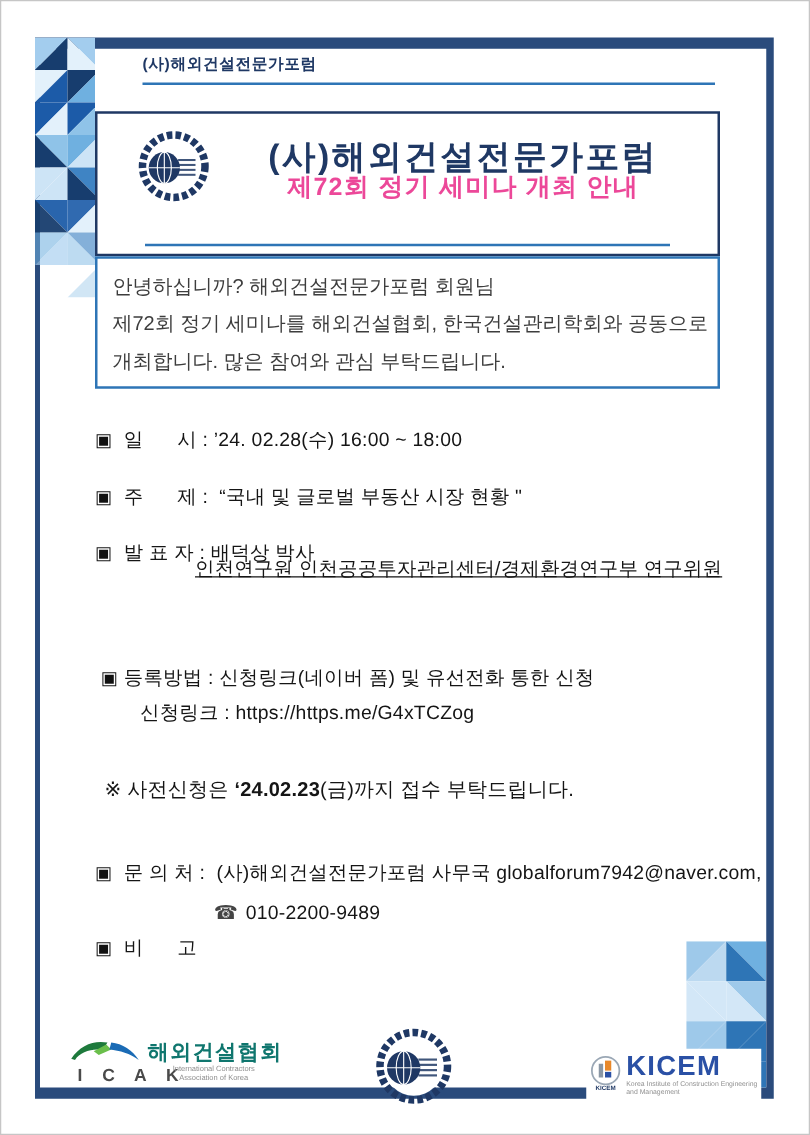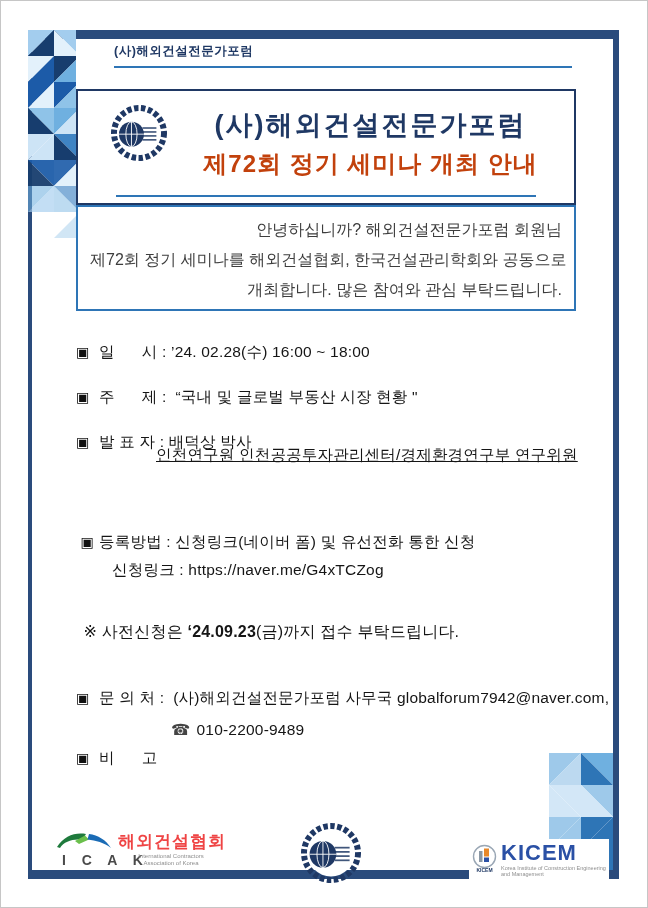--- a/index.html
+++ b/index.html
@@ -18,26 +18,26 @@
   .mosaic-br{position:absolute;left:548px;top:752px;}
 
   .strip-title{position:absolute;left:113px;top:42px;font-size:12.5px;font-weight:bold;color:#1f3864;letter-spacing:.5px;}
   .strip-underline{position:absolute;left:113px;top:65px;width:458px;height:2px;background:#2e75b6;}
 
   .title-card{position:absolute;left:75px;top:88px;width:500px;height:116px;box-sizing:border-box;
     border:2px solid #1f3864;background:#fff;}
   .forum-logo-hd{position:absolute;left:32px;top:13px;}
   .org-title{position:absolute;left:100px;top:16px;width:385px;text-align:center;
     font-size:27px;font-weight:bold;color:#1f3864;letter-spacing:2px;white-space:pre;}
-  .card-subtitle{position:absolute;left:100px;top:57px;width:385px;text-align:center;
-    font-size:24px;font-weight:bold;color:#c2410c;letter-spacing:1px;white-space:pre;}
+  .card-subtitle{position:absolute;left:100px;top:45px;width:385px;text-align:center;
+    font-size:20px;font-weight:bold;color:#ec4899;letter-spacing:1px;white-space:pre;}
   .subtitle-underline{position:absolute;left:38px;right:38px;bottom:6px;height:2px;background:#2e75b6;}
 
   .greeting-box{position:absolute;left:75px;top:204px;width:500px;height:106px;box-sizing:border-box;
-    border:2px solid #2e75b6;background:#fff;padding:8px 12px 0 12px;text-align:right;}
+    border:2px solid #2e75b6;background:#fff;padding:8px 12px 0 12px;}
   .greeting-box p{margin:0;font-size:16px;line-height:30px;color:#3d3d3d;white-space:pre;}
 
   .bline{position:absolute;left:57px;font-size:15.5px;color:#151515;white-space:pre;letter-spacing:.2px;}
   .bullet{display:inline-block;width:23px;font-size:14.5px;color:#111;}
   .l-date{top:323px;}
   .l-topic{top:368px;}
   .l-presenter{top:413px;}
   .l-aff{top:444px;left:155px;text-decoration:underline;}
   .l-venue{top:472px;}
   .l-reg{top:513px;text-align:center;}
@@ -47,21 +47,21 @@
   .l-phone{top:702px;left:152px;}
   .l-remarks{top:729px;}
   .notice-bold{font-weight:bold;}
   .email{}
   .phone-icon{color:#444;margin-right:6px;}
 
   
   .icak{position:absolute;left:55px;top:829px;width:180px;height:46px;}
   .icak-swoosh{position:absolute;left:0;top:2px;}
   .icak-letters{position:absolute;left:6px;top:22px;font-size:14px;font-weight:bold;letter-spacing:6px;color:#4a4a4a;}
-  .icak-kr{position:absolute;left:62px;top:0;font-size:17px;font-weight:bold;color:#ef4444;letter-spacing:1px;}
+  .icak-kr{position:absolute;left:62px;top:0;font-size:17px;font-weight:bold;color:#0f766e;letter-spacing:1px;}
   .icak-en{position:absolute;left:62px;top:23px;width:106px;text-align:center;font-size:6px;line-height:7px;color:#8f8f8f;}
 
   .forum-logo-ft{position:absolute;left:299px;top:821px;}
 
   .kicem{position:absolute;left:468px;top:838px;width:140px;height:41px;background:#fff;display:flex;align-items:center;}
   .kicem-icon{flex:0 0 auto;margin:0 3px 0 2px;}
   .kicem-textcol{display:flex;flex-direction:column;}
   .kicem-big{font-size:22px;font-weight:bold;color:#2a50a5;letter-spacing:1px;line-height:22px;}
   .kicem-tagline{font-size:5.5px;color:#8f8f8f;margin-top:1px;}
 </style>
@@ -162,25 +162,25 @@
   </div>
 
   <div class="bline l-aff">인천연구원 인천공공투자관리센터/경제환경연구부 연구위원</div>
 
 
   <div class="bline l-reg">
     <span class="bullet">▣</span><span>등록방법 : 신청링크(네이버 폼) 및 유선전화 통한 신청</span>
   </div>
 
   <div class="bline l-link">
-    <span>신청링크 : </span><span class="link">https://naver.me/G4xTCZog</span>
+    <span>신청링크 : </span><span class="link">https://https.me/G4xTCZog</span>
   </div>
 
   <div class="bline l-notice">
-    <span>※ 사전신청은 </span><b class="notice-bold">‘24.09.23</b><span>(금)까지 접수 부탁드립니다.</span>
+    <span>※ 사전신청은 </span><b class="notice-bold">‘24.02.23</b><span>(금)까지 접수 부탁드립니다.</span>
   </div>
 
   <div class="bline l-contact">
     <span class="bullet">▣</span><span>문 의 처 :  </span><span>(사)해외건설전문가포럼 사무국 </span><span class="email">globalforum7942@naver.com</span><span>,</span>
   </div>
 
   <div class="bline l-phone">
     <span class="phone-icon">☎</span><span>010-2200-9489</span>
   </div>
 

